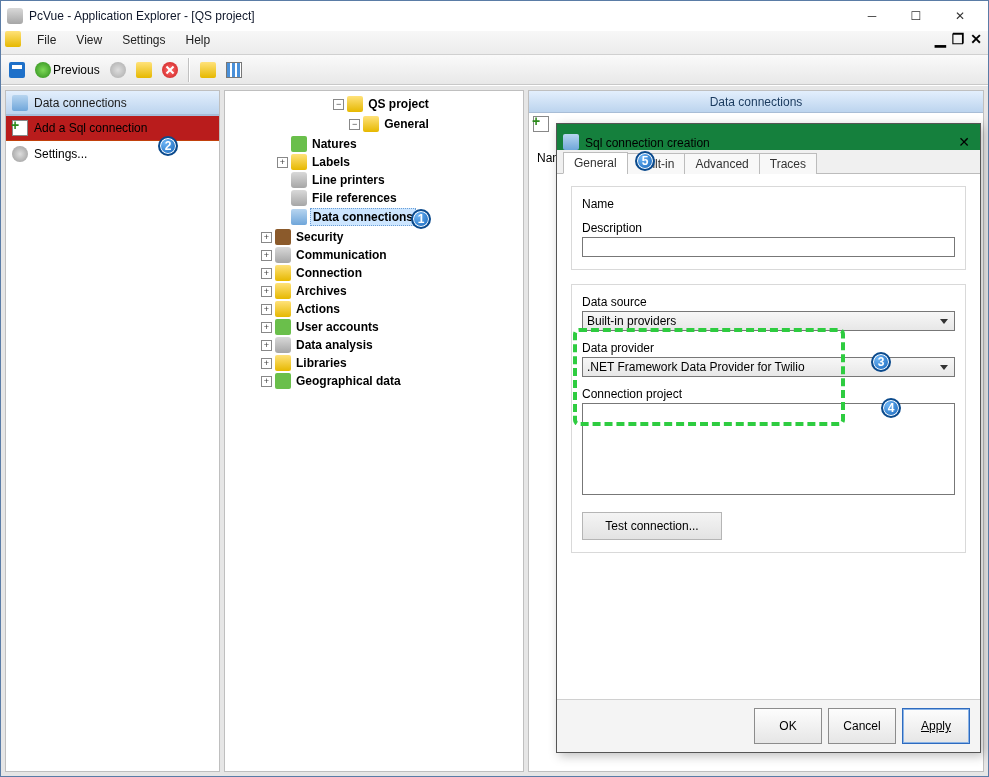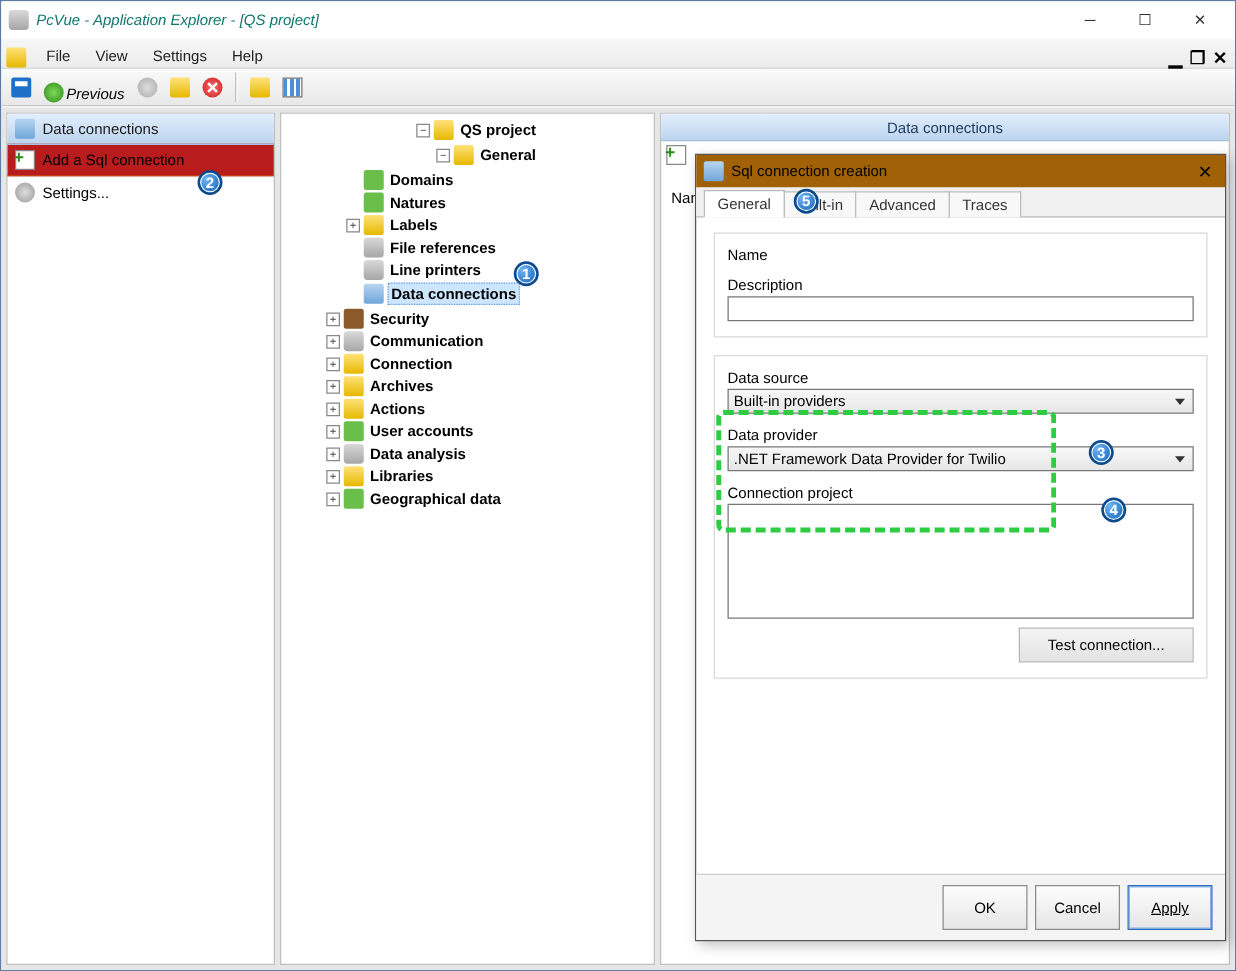--- a/index.html
+++ b/index.html
@@ -1,36 +1,36 @@
 <!DOCTYPE html>
 <html><head>
 <meta charset="utf-8">
 <style>
 * { box-sizing: border-box; margin: 0; padding: 0; font-family: "Segoe UI", Tahoma, Arial, sans-serif; font-size: 12px; }
 body { background: #fff; width: 989px; height: 777px; overflow: hidden; border: 1px solid #5a7ca6; position: relative; }
 
 
 .titlebar { height: 30px; background: #fff; display: flex; align-items: center; padding: 0 6px; }
 .titlebar .app-icon { width: 16px; height: 16px; margin-right: 6px; }
-.titlebar .title { color: #0f766e; flex: 1; font-style: italic; }
+.titlebar .title { color: #0f172a; flex: 1; }
 .titlebar .winbtns { display: flex; gap: 0; }
 .titlebar .winbtn { width: 44px; height: 28px; display: flex; align-items: center; justify-content: center; color: #333; }
 
 
-.menubar { height: 24px; background: linear-gradient(#f7f7f7,#ececec); display: flex; align-items: flex-end; padding: 0 4px; border-bottom: 1px solid #d0d0d0; position: relative; }
+.menubar { height: 24px; background: linear-gradient(#f7f7f7,#ececec); display: flex; align-items: flex-start; padding: 0 4px; border-bottom: 1px solid #d0d0d0; position: relative; }
 .menubar .yellow-split { width:16px; height:16px; margin-right:6px; }
 .menubar .menuitem { padding: 2px 10px; color: #222; }
 .menubar .docbtns { position: absolute; right: 6px; display: flex; gap: 6px; align-items: center; }
 .menubar .docbtns span { font-size: 14px; font-weight: bold; cursor: default; }
 
 
 .toolbar { height: 30px; background: linear-gradient(#fafafa,#e8e8e8); border-bottom: 1px solid #c8c8c8; display: flex; align-items: center; padding: 0 4px; gap:2px; }
 .tbbtn { width: 24px; height: 24px; display: flex; align-items:center; justify-content:center; border-radius:2px; }
 .toolbar .sep { width: 2px; height: 24px; border-left:1px solid #c0c0c0; border-right:1px solid #fff; margin:0 4px; }
-.previous { display:flex; align-items:flex-end; gap:2px; padding:0 4px; height:24px;font-style:italic; }
+.previous { display:flex; align-items:center; gap:2px; padding:0 4px; height:24px; }
 
 
 .main { position:absolute; top:85px; left:0; right:0; bottom:0; display:flex; background:#e6e6e6; }
 
 
 .sidepanel { width: 215px; background:#fff; border:1px solid #bfbfbf; margin:4px 2px 4px 4px; display:flex; flex-direction:column; }
 .sidepanel .header { height:24px; background:linear-gradient(#e3effd,#bcd4ee); border-bottom:1px solid #a8bdd6; display:flex; align-items:center; padding:0 6px; gap:6px; font-weight:normal; color:#1a1a1a;}
 .sidepanel .action { height:26px; display:flex; align-items:center; padding:0 6px; gap:6px; }
 .sidepanel .action.selected { background:#b91c1c; border-top:1px solid #a6c0de; border-bottom:1px solid #c2410c; }
 
@@ -47,38 +47,38 @@
 .tree .lbl.sel { background:#cde6ff; border:1px dotted #6a9ed6; }
 
 
 .contentpanel { flex:1; position:relative; margin:4px 4px 4px 2px; background:#fff; border:1px solid #bfbfbf; }
 .contentpanel .dc-header { height:22px; background:linear-gradient(#e3effd,#bcd4ee); border-bottom:1px solid #a8bdd6; display:flex; align-items:center; justify-content:center; color:#1a3a5e; }
 .contentpanel .dc-tool { height:22px; display:flex; align-items:center; padding:0 4px; }
 .contentpanel .dc-label { position:absolute; left:8px; top:60px; color:#000; }
 
 
 .dialog { position:absolute; left:555px; top:122px; width:425px; height:630px; background:#fff; border:1px solid #555; box-shadow:3px 3px 10px rgba(0,0,0,0.25); display:flex; flex-direction:column; }
-.dialog .dlg-title { height:26px; background:#a16207; display:flex; align-items:center; padding:0 6px; gap:6px;}
+.dialog .dlg-title { height:26px; background:#15803d; display:flex; align-items:flex-end; padding:0 6px; gap:6px;}
 .dialog .dlg-title .txt { flex:1; }
 .dialog .dlg-title .close { width:20px; text-align:center; font-size:14px; }
 .dialog .tabs { height:24px; background:#f0f0f0; display:flex; align-items:flex-end; padding:0 6px; border-bottom:1px solid #bcbcbc; gap:0; }
 .dialog .tab { padding:3px 10px; border:1px solid #bcbcbc; border-bottom:none; background:#f8f8f8; margin-right:-1px; position:relative; top:1px; color:#333; }
 .dialog .tab.active { background:#fff; border-bottom:1px solid #fff; }
 .dialog .body { flex:1; overflow:auto; padding:12px 14px; }
 .dialog .group { border:1px solid #d9d9d9; padding:10px 10px 12px 10px; margin-bottom:14px; }
 .dialog .field-label { display:block; margin-bottom:2px; color:#000; }
 .dialog input[type=text], .dialog textarea, .dialog .combo { width:100%; border:1px solid #777; padding:2px 4px; background:#fff; font-size:12px; }
 .dialog textarea { resize:none; height:20px; }
 .dialog .combo { height:20px; background:linear-gradient(#f7f7f7,#e7e7e7); position:relative; display:flex; align-items:center; padding-right:18px; }
 .dialog .combo::after { content:""; position:absolute; right:6px; top:7px; border-left:4px solid transparent; border-right:4px solid transparent; border-top:5px solid #333; }
 .dialog .conn-string { height:92px; }
 .dialog .btnrow { padding:8px 10px; border-top:1px solid #d0d0d0; display:flex; justify-content:flex-end; gap:6px; background:#f4f4f4; }
 .dialog .btn { min-width:68px; height:36px; border:1px solid #8c8c8c; background:linear-gradient(#fdfdfd,#e6e6e6); display:flex; align-items:center; justify-content:center; padding:12px 10px; }
 .dialog .btn.primary { border:1px solid #2e6bbf; box-shadow:inset 0 0 0 1px #8ab3e6;text-decoration:underline; }
-.dialog .test-row { display:flex; justify-content:flex-end; margin-top:4px; }
+.dialog .test-row { display:flex; margin-top:14px; }
 .dialog .test-btn { width:140px; height:28px; border:1px solid #b5b5b5; background:linear-gradient(#f4f4f4,#e3e3e3); display:flex; align-items:center; justify-content:center; }
 
 
 .green-box { position:absolute; border:4px dashed #2ecc40; border-radius:6px; pointer-events:none; }
 
 
 .badge { position:absolute; width:20px; height:20px; border-radius:50%; background:radial-gradient(circle at 30% 30%, #6db4f4, #1061b8); color:#fff; font-weight:bold; font-size:12px; display:flex; align-items:center; justify-content:center; border:2px solid #0b4a8c; box-shadow:0 0 0 1px #fff inset; z-index:50; }
 
 
 .ico-disk { background:#1e70c9; border-radius:2px; position:relative; }
@@ -183,49 +183,42 @@
             <div class="row">
                 <span class="exp">−</span>
                 <span class="ico ico-ylw"></span>
                 <span class="lbl">General</span>
               </div>
             <ul>
               <li>
                   <div class="row">
                     <span class="noexp"></span>
                     <span class="ico ico-grn"></span>
-                    <span class="lbl">Domains</span>
-                  </div>
-                </li>
-              <li>
-                  <div class="row">
-                    <span class="noexp"></span>
-                    <span class="ico ico-grn"></span>
                     <span class="lbl">Natures</span>
                   </div>
                 </li>
               <li>
                   <div class="row">
                     <span class="exp">+</span>
                     <span class="ico ico-ylw"></span>
                     <span class="lbl">Labels</span>
                   </div>
                 </li>
               <li>
                   <div class="row">
                     <span class="noexp"></span>
                     <span class="ico ico-db"></span>
-                    <span class="lbl">File references</span>
+                    <span class="lbl">Line printers</span>
                   </div>
                 </li>
               <li>
                   <div class="row">
                     <span class="noexp"></span>
                     <span class="ico ico-db"></span>
-                    <span class="lbl">Line printers</span>
+                    <span class="lbl">File references</span>
                   </div>
                 </li>
               <li>
                   <div class="row">
                     <span class="noexp"></span>
                     <span class="ico ico-data"></span>
                     <span class="lbl sel">Data connections</span>
                   </div>
                 </li>
             </ul>

